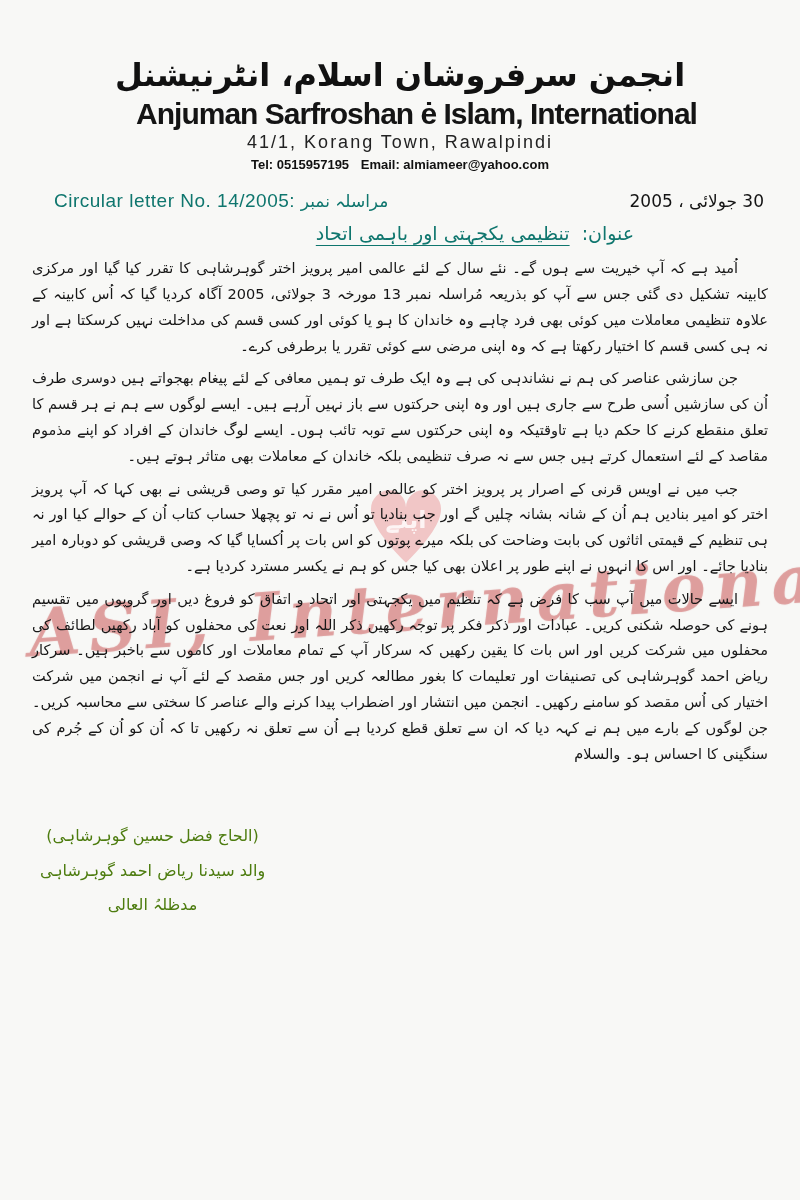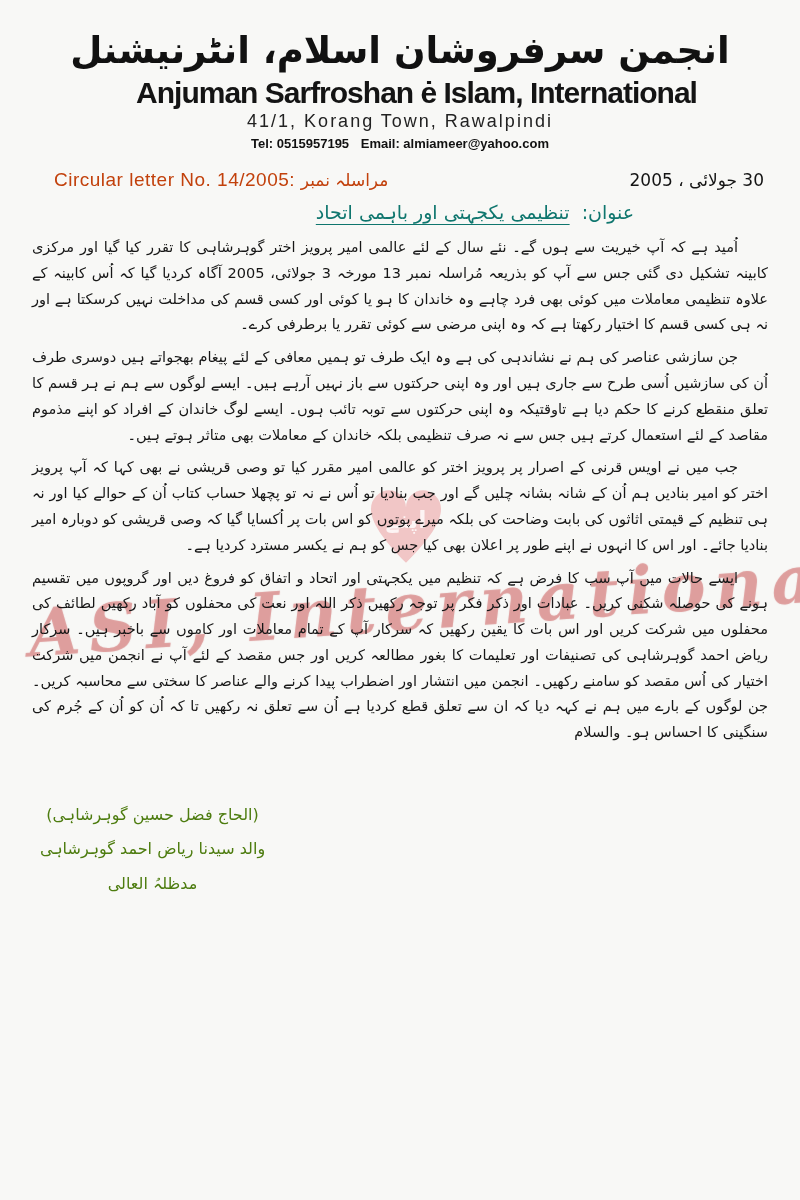--- a/index.html
+++ b/index.html
@@ -36,23 +36,24 @@
     position:absolute; left:0; top:26px; width:92px;
     text-align:center;
     color:#fdf4f4; font-size:24px; font-weight:bold;
     direction:rtl;
   }
 
   
   .header { text-align:center; padding-top:26px; }
   .title-urdu {
     direction:rtl;
-    font-size:37px; font-weight:bold;
+    font-size:32px; font-weight:bold;
     line-height:1.35;
     color:#111;
+    margin-top:28px;
   }
   .title-en {
     font-family:"Liberation Sans", sans-serif;
     font-size:30px; font-weight:bold; letter-spacing:-1px;
     color:#141414; margin-top:0px;padding-left:33px;
   }
   .address {
     font-family:"Liberation Sans", sans-serif;
     font-size:18px; letter-spacing:2px;
     color:#222; margin-top:1px;
@@ -64,21 +65,21 @@
   }
   .contact span { margin:0 4px; }
 
   
   .meta-row {
     display:flex; justify-content:space-between; align-items:baseline;
     padding:0 36px 0 54px; margin-top:18px;
   }
   .circular {
     font-family:"Liberation Sans", sans-serif;
-    font-size:19px; letter-spacing:0.5px; color:#c2410c;
+    font-size:19px; letter-spacing:0.5px; color:#0f766e;
   }
   .circular .u { font-family:"DejaVu Sans", sans-serif; font-size:17px; }
   .date { direction:rtl; font-size:17px; color:#141414; }
 
   
   .salutation {
     direction:rtl; text-align:right;
     padding-right:35px; margin-top:22px;
     font-size:19px; line-height:1.95; color:#151515;
   }

